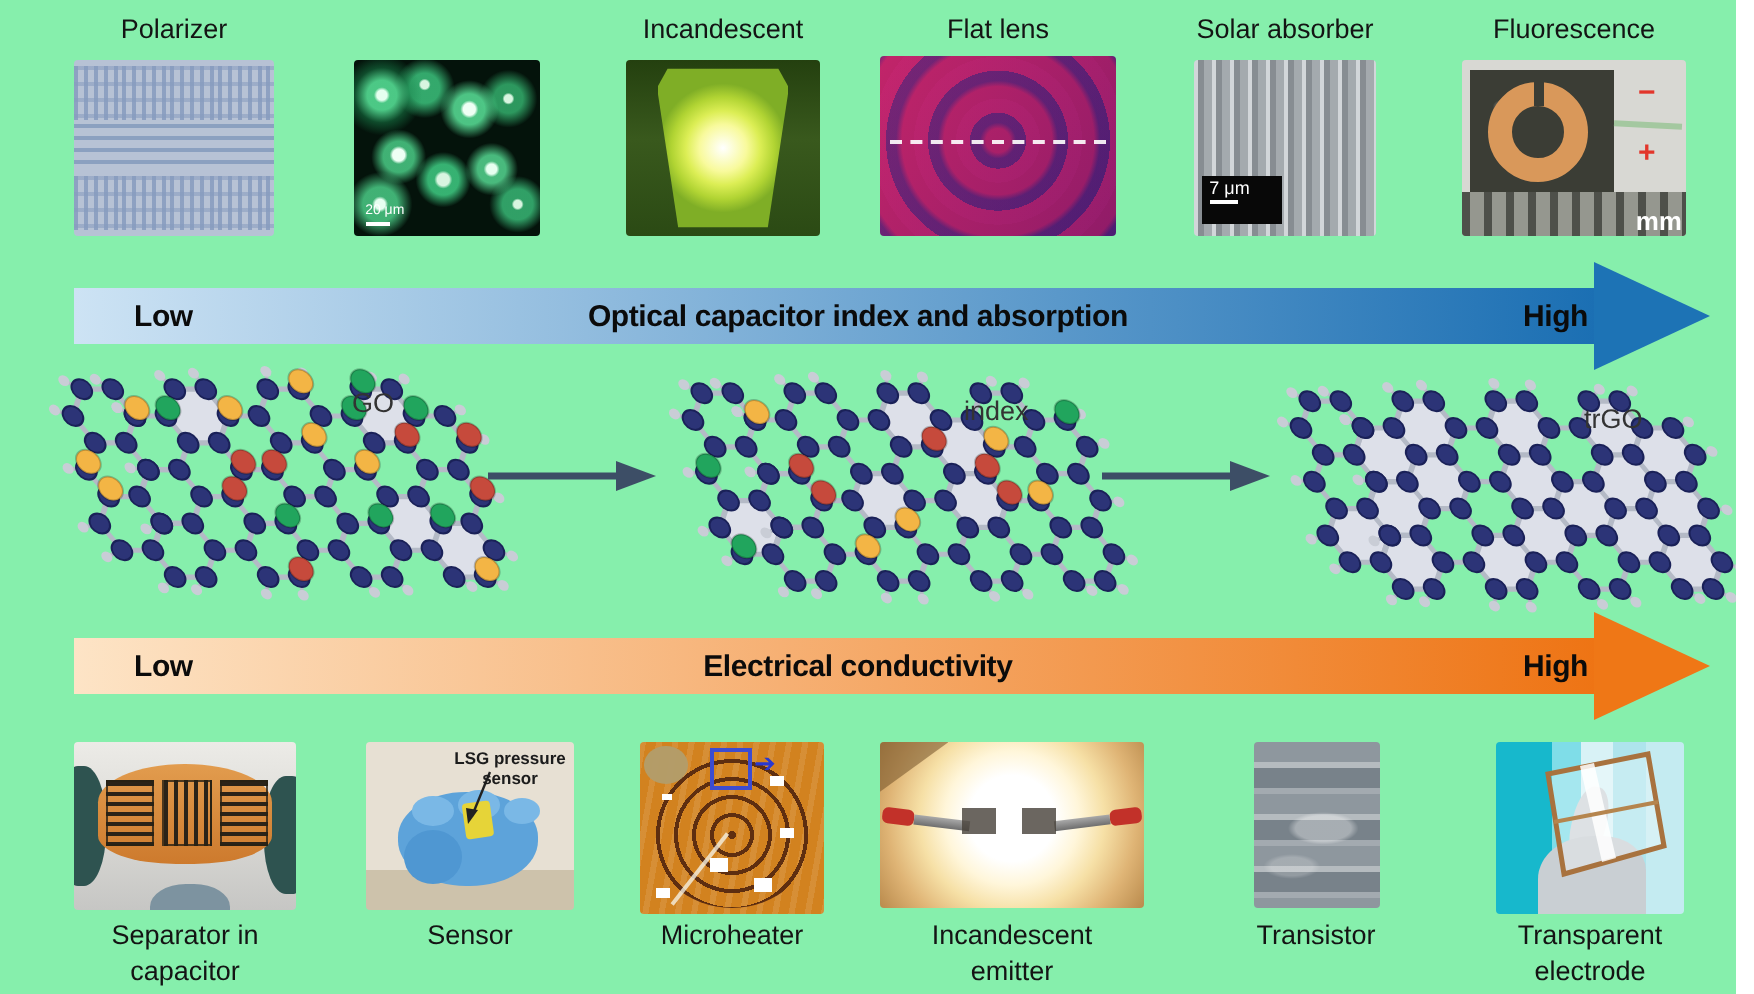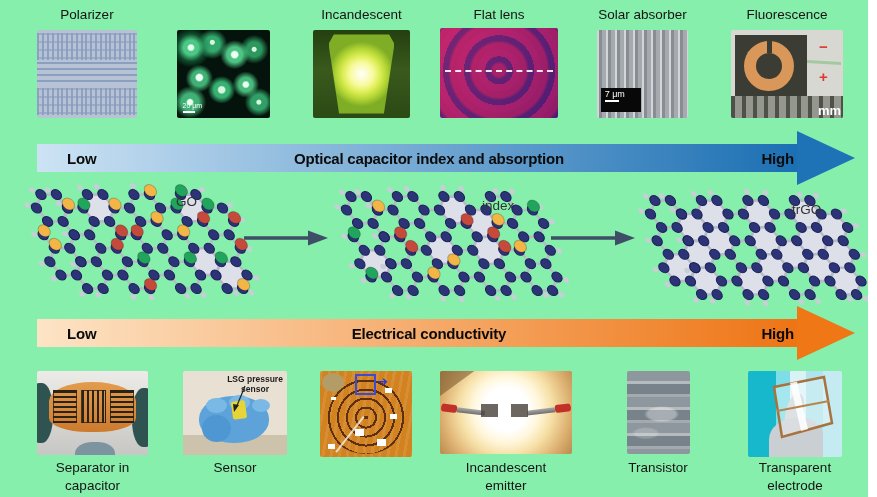--- a/index.html
+++ b/index.html
@@ -1009,19 +1009,20 @@
     <svg class="te-svg" width="94" height="86">
       <polygon points="26,16 76,6 84,52 34,66" fill="rgba(255,255,255,0.30)" stroke="#a8723e" stroke-width="2.5"></polygon>
       <polygon points="42,12 49,10.5 60,58 53,60" fill="rgba(255,255,255,0.85)"></polygon>
       <line x1="29" y1="40" x2="81" y2="30" stroke="#b5854e" stroke-width="2"></line>
     </svg>
   </div>
 
   <div class="lbl" style="left:22px;top:459px;width:141px;">Separator in
 capacitor</div>
   <div class="lbl" style="left:175px;top:459px;width:120px;">Sensor</div>
+  <div class="lbl" style="left:306px;top:459px;width:120px;">Microheater</div>
   <div class="lbl" style="left:436px;top:459px;width:140px;">Incandescent
 emitter</div>
   <div class="lbl" style="left:598px;top:459px;width:120px;">Transistor</div>
   <div class="lbl" style="left:725px;top:459px;width:140px;">Transparent
 electrode</div>
 
 </div>
 
 </body></html>

